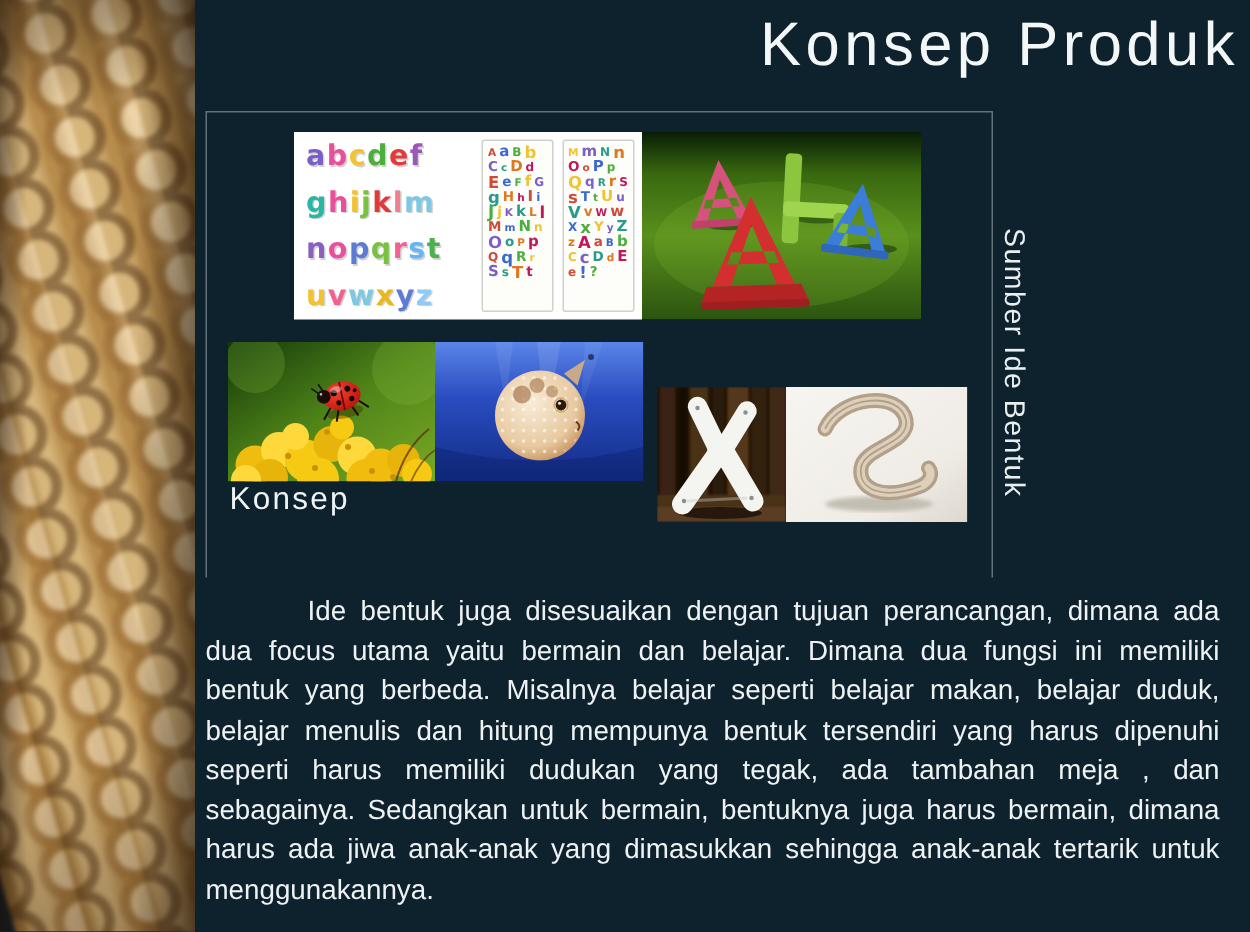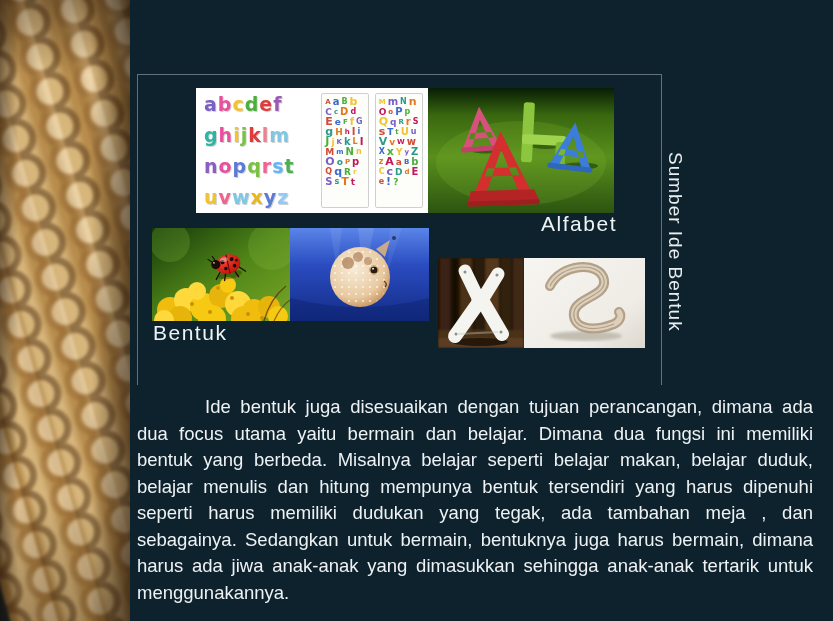--- a/index.html
+++ b/index.html
@@ -91,20 +91,21 @@
 </style>
 </head>
 <body>
 
 <div class="stage">
 
   <div class="basket">
     <div class="basket-tex"></div>
   </div>
 
+  <div class="title">Konsep Produk</div>
 
   <div class="frame"></div>
 
   <div class="img-abs alphabet">
     <div class="bubbles">
         <div class="bubble-row">
           <span style="color: rgb(123, 94, 199);">a</span>
           <span style="color: rgb(232, 80, 158);">b</span>
           <span style="color: rgb(242, 194, 48);">c</span>
           <span style="color: rgb(76, 175, 60);">d</span>
@@ -260,21 +261,20 @@
       </g>
 
       <g transform="translate(47,44) scale(1.02) rotate(-2)" fill="#d32f2f">
         <path fill-rule="evenodd" d="M25,0 L52,58 L40,58 L25,18 L10,58 L-2,58 Z M11,36 L39,36 L42,44 L8,44 Z"></path>
         <path d="M-6,58 L56,58 L61,70 L-10,70 Z" fill="#b52424"></path>
         <rect x="-10" y="68" width="71" height="5" rx="2" fill="#9e1f1f"></rect>
       </g>
     </svg>
   </div>
 
-  <div class="photo-label lbl-alfabet">Alfabet</div>
 
   <div class="img-abs ladybug">
     <svg width="138" height="93" viewBox="0 0 138 93">
       <defs>
         <linearGradient id="leaf" x1="0" y1="0" x2="1" y2="1">
           <stop offset="0" stop-color="#14380a"></stop>
             <stop offset="0.5" stop-color="#4f8418"></stop>
             <stop offset="1" stop-color="#79a826"></stop>
         </linearGradient>
         <radialGradient id="ladg" cx="0.35" cy="0.3" r="1">
@@ -363,21 +363,21 @@
         <circle cx="14" cy="-7" r="3.6" fill="#2a1a0a"></circle>
         <circle cx="13" cy="-8.2" r="1" fill="#ffffff" opacity="0.9"></circle>
         <circle cx="14" cy="-7" r="4.6" fill="none" stroke="#c89860" stroke-width="1" opacity="0.7"></circle>
         <path d="M24,4 Q28,7 25,10" stroke="#6a3c18" stroke-width="1.4" fill="none"></path>
       </g>
       <rect width="139" height="93" fill="none"></rect>
       <path d="M0,93 L139,93 L139,70 Q70,88 0,70 Z" fill="#0a1c60" opacity="0.35"></path>
     </svg>
   </div>
 
-  <div class="photo-label lbl-animal">Bentuk</div>
+  <div class="photo-label lbl-animal">Konsep</div>
 
   <div class="img-abs xchair">
     <svg width="86" height="90" viewBox="0 0 86 90">
       <defs>
           <filter id="bl">
             <feGaussianBlur stdDeviation="0.8"></feGaussianBlur>
           </filter>
         </defs>
       <rect width="86" height="90" fill="#241507"></rect>
       <g filter="url(#bl)">

